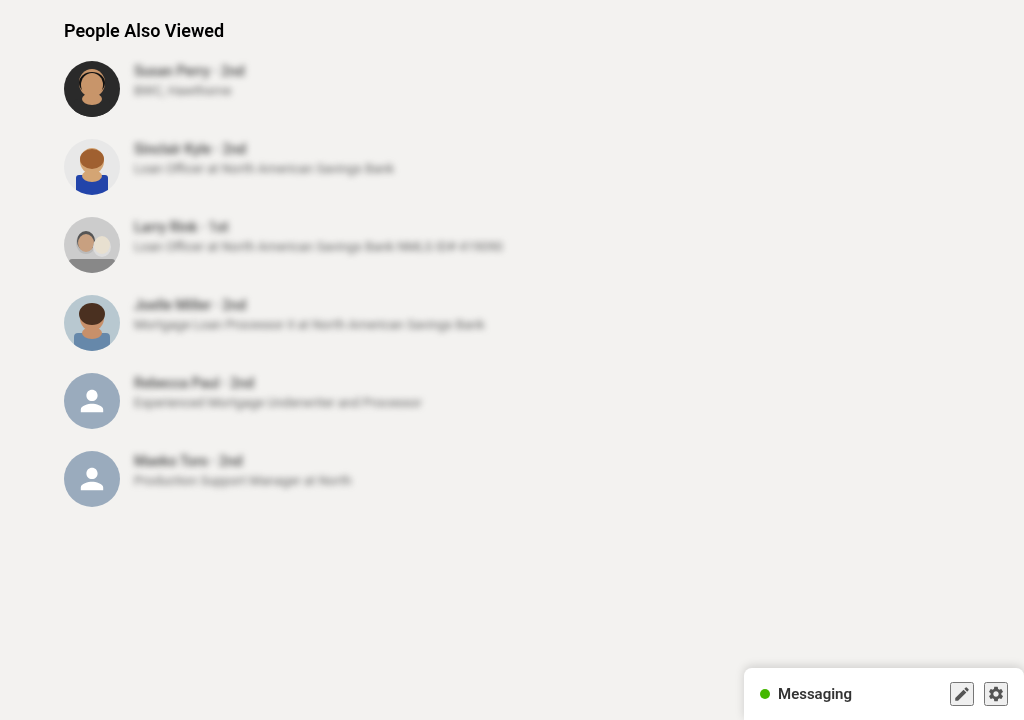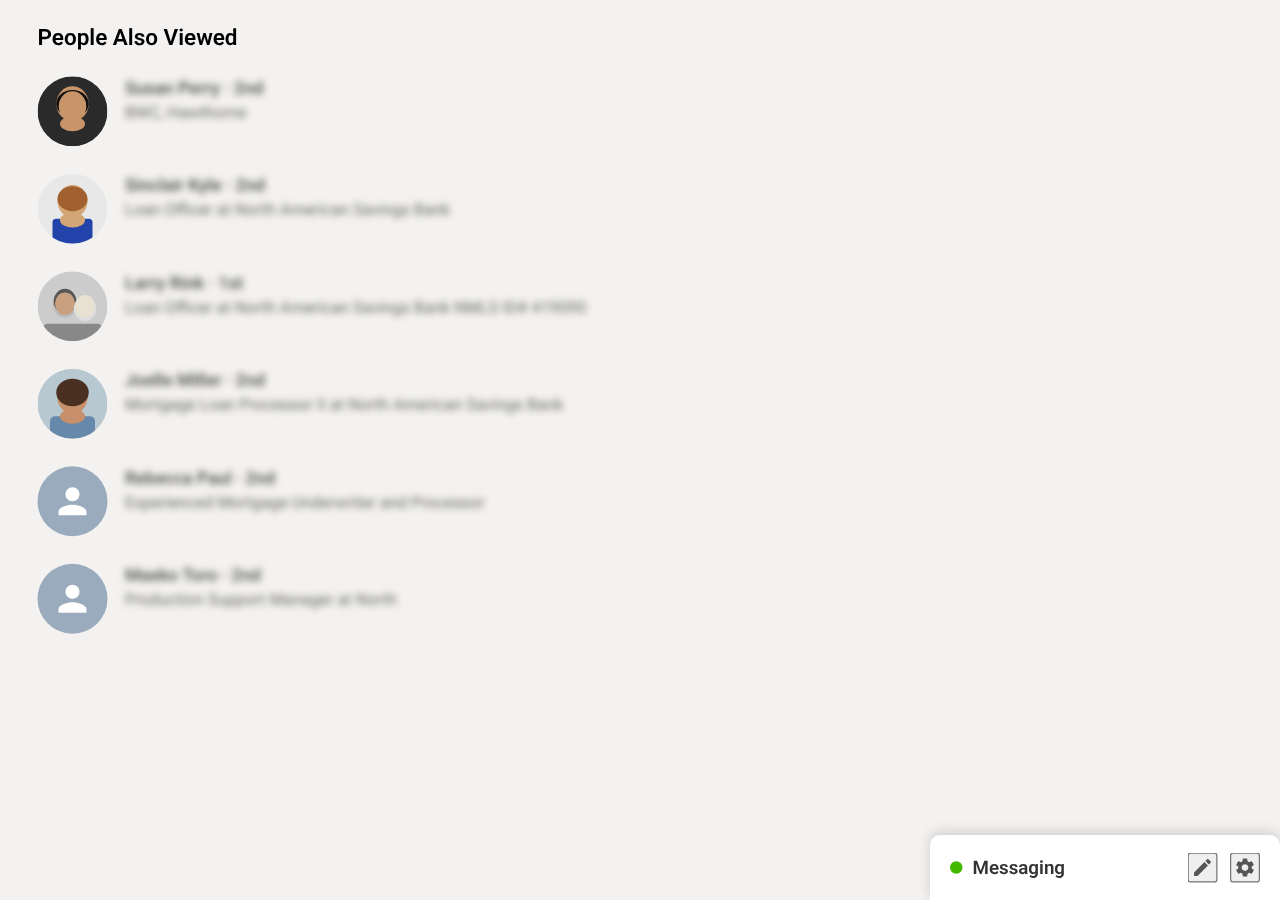--- a/index.html
+++ b/index.html
@@ -8,20 +8,21 @@
       font-family: -apple-system, BlinkMacSystemFont, 'Segoe UI', Roboto, Helvetica, Arial, sans-serif;
       width: 1024px;
       height: 720px;
       overflow: hidden;
       position: relative;
     }
 
     .page-container {
       padding: 20px 30px;
       max-width: 520px;
+      margin-left: 34px;
     }
 
     .section-title {
       font-size: 18px;
       font-weight: 600;
       color: #000;
       margin-bottom: 20px;
     }
 
     .person-list {

